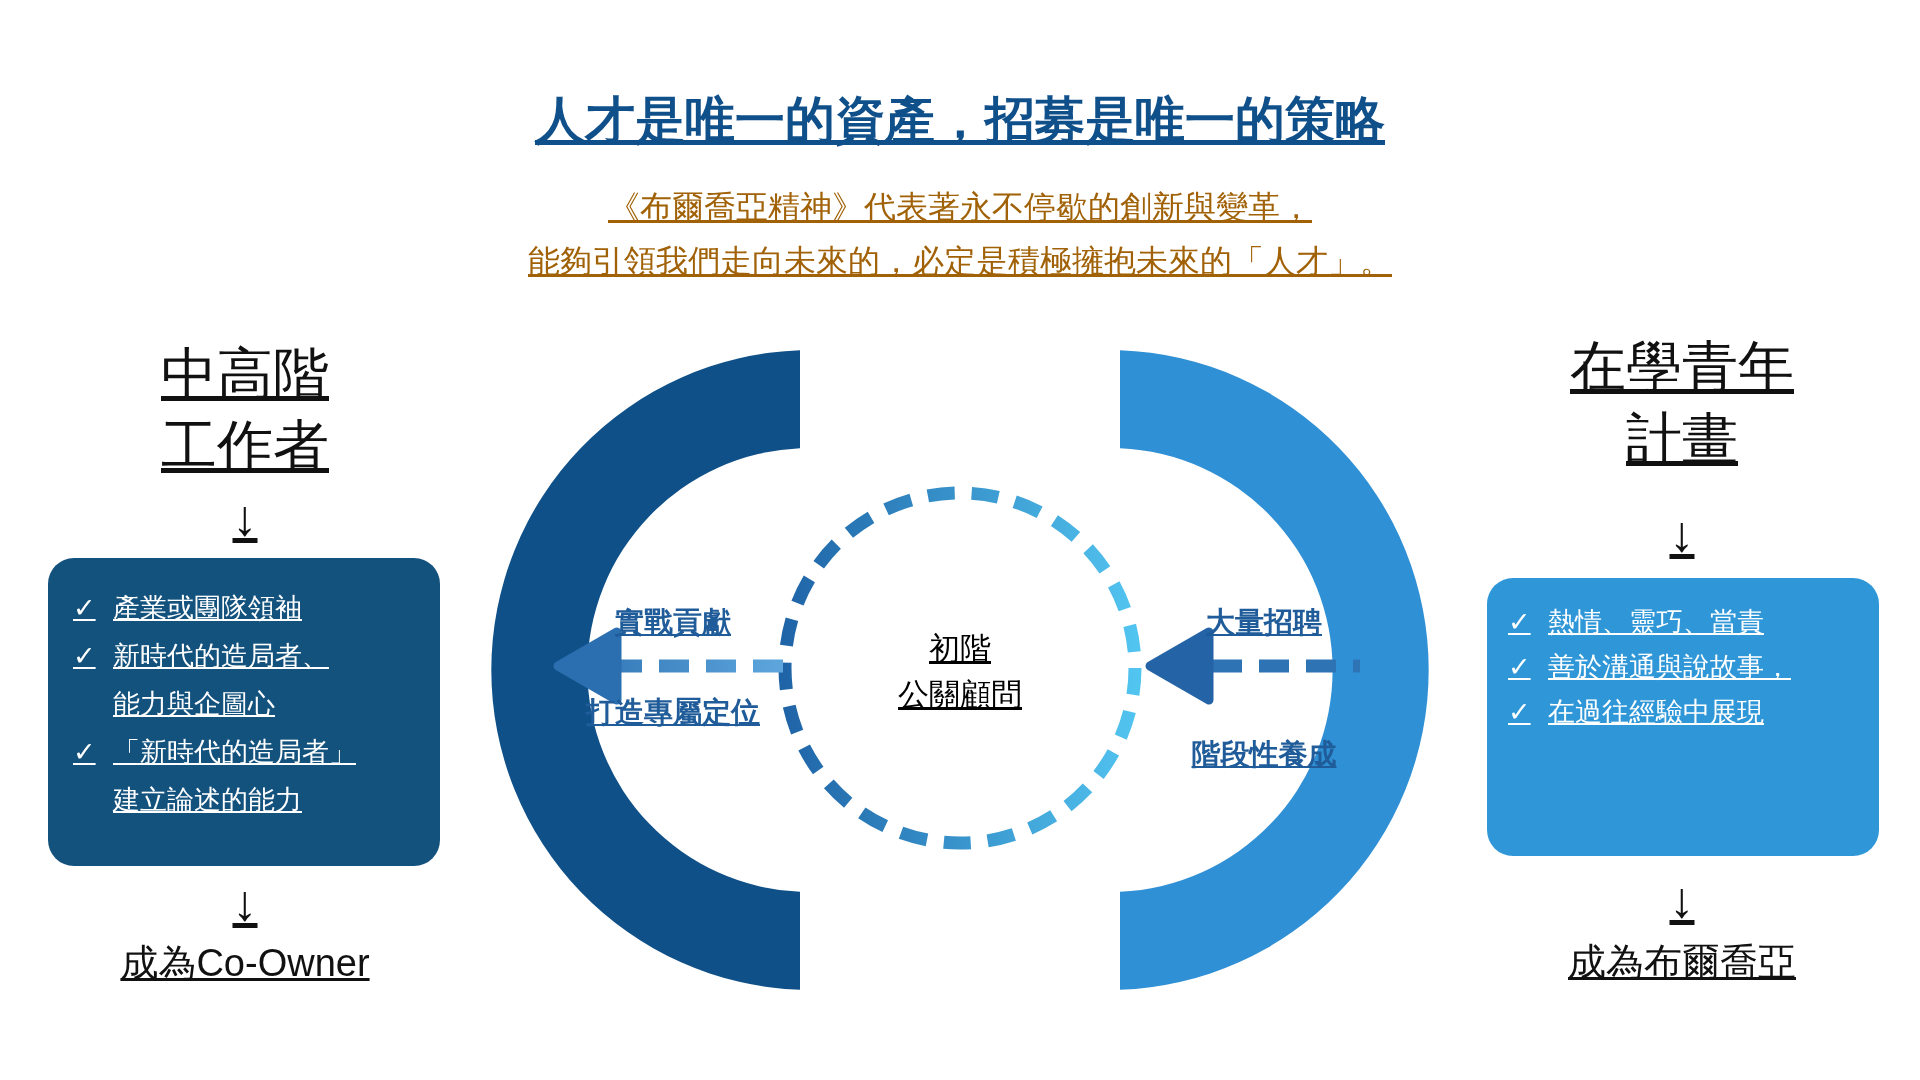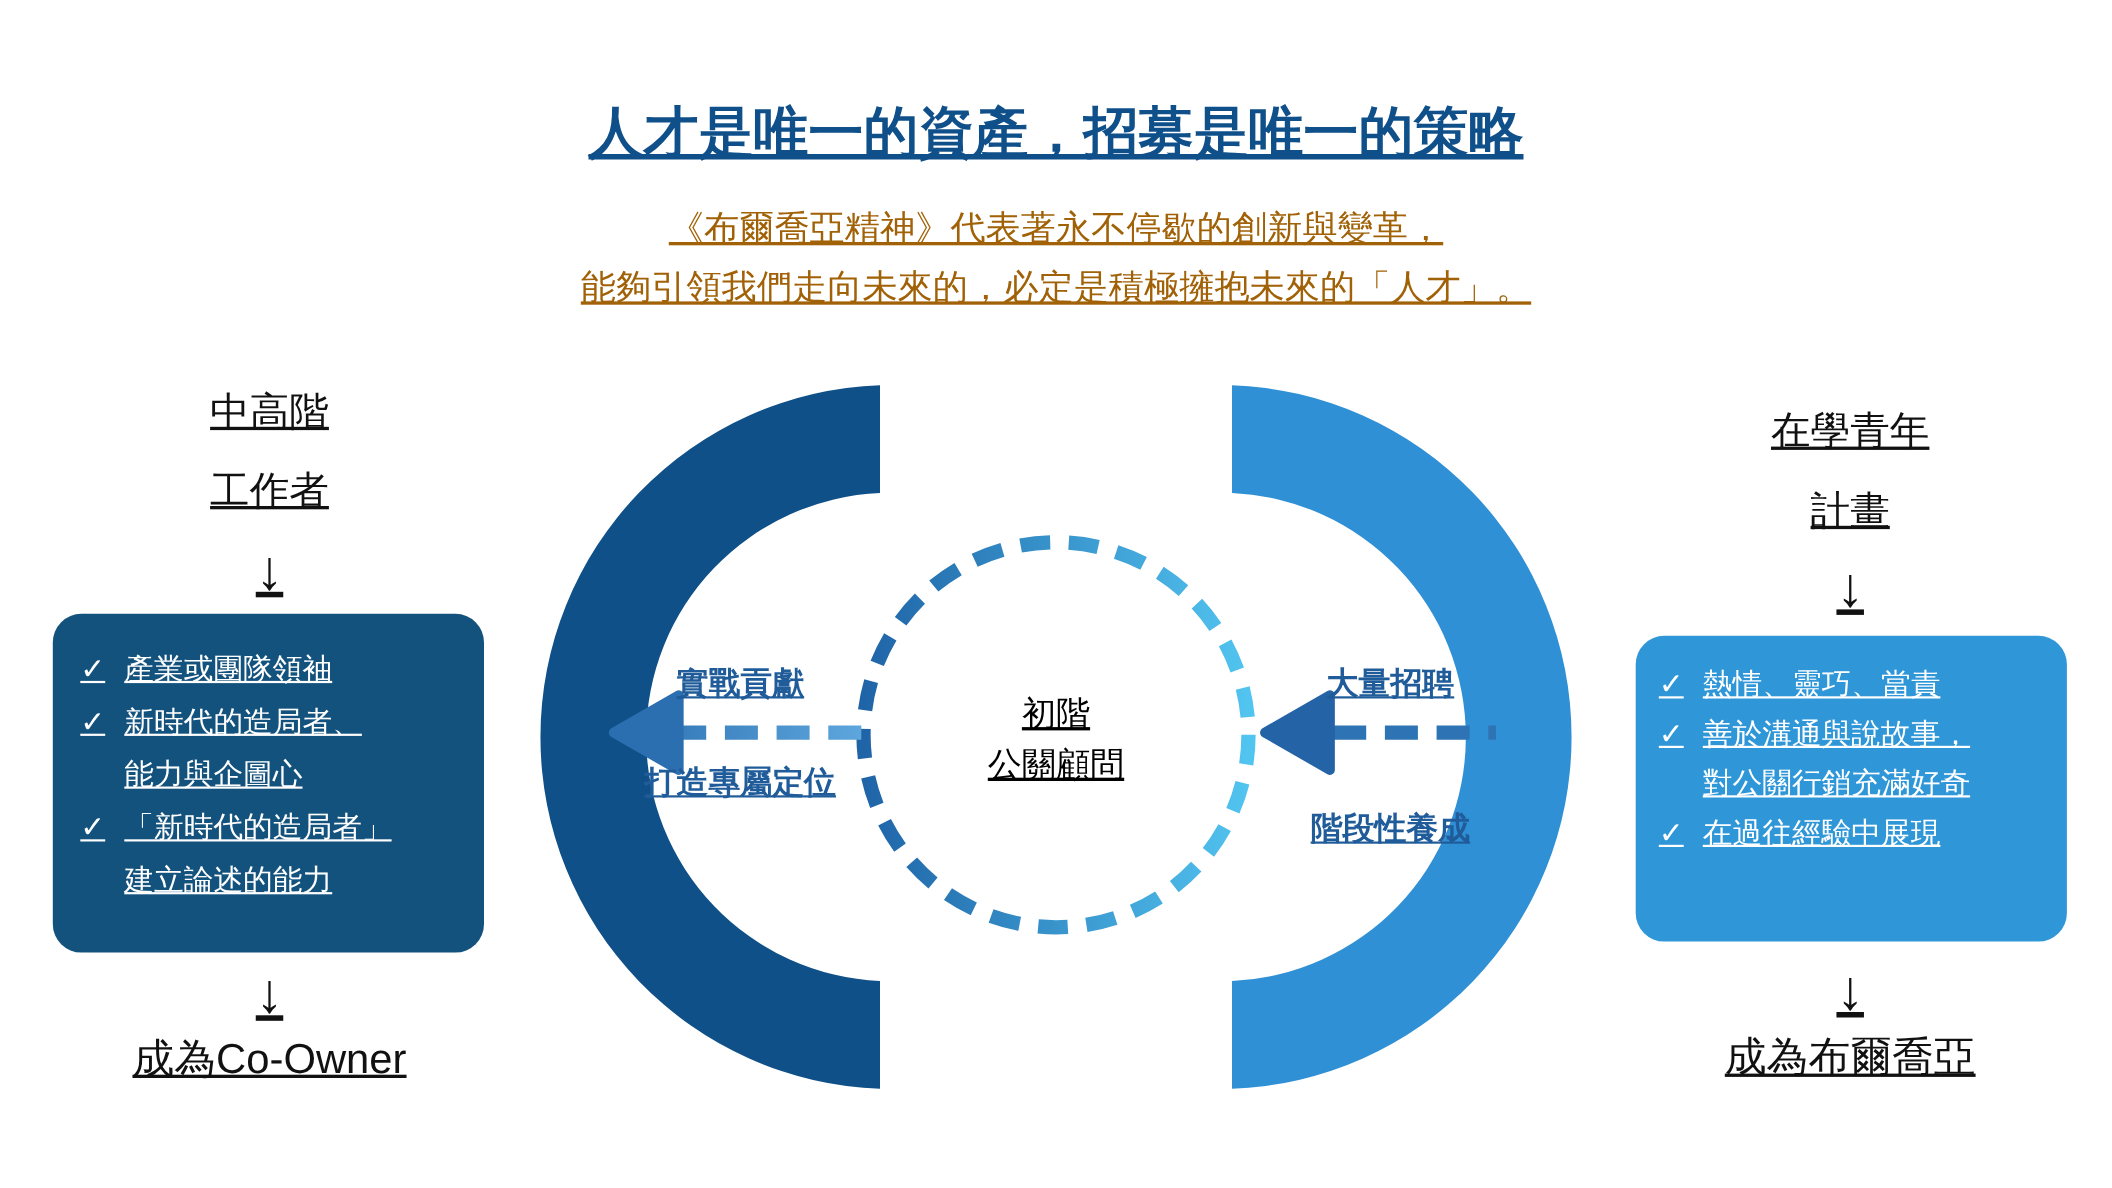--- a/index.html
+++ b/index.html
@@ -3,21 +3,21 @@
 <meta charset="utf-8">
 <style>
   html,body{margin:0;padding:0;background:#ffffff;}
   body{width:1920px;height:1080px;position:relative;overflow:hidden;
        font-family:"Liberation Sans","DejaVu Sans",sans-serif;color:#111;}
   .abs{position:absolute;text-decoration:underline;}
   .page-title{top:88px;left:0;width:1920px;text-align:center;
       font-size:50px;line-height:64px;font-weight:bold;color:#10508A;}
   .subtitle{top:180px;left:0;width:1920px;text-align:center;
       font-size:32px;line-height:54px;color:#a16207;}
-  .col-heading{width:440px;text-align:center;font-size:36px;line-height:72px;color:#111;}
+  .col-heading{width:440px;text-align:center;font-size:56px;line-height:72px;color:#111;}
   .down-arrow{width:440px;text-align:center;font-size:50px;line-height:56px;color:#111;}
   .track-box{width:392px;box-sizing:border-box;border-radius:26px;color:#fff;}
   .track-box .row{display:flex;font-size:27px;}
   .track-box .bullet{width:40px;flex:0 0 40px;}
   .left-box{left:48px;top:558px;height:308px;background:#14527E;padding:26px 0 0 25px;}
   .left-box .row{line-height:48px;}
   .right-box{left:1487px;top:578px;height:278px;background:#2F97D8;padding:22px 0 0 21px;}
   .right-box .row{line-height:45px;}
   .outcome{width:440px;text-align:center;font-size:38px;line-height:46px;color:#111;}
   .center-text{left:760px;top:626px;width:400px;text-align:center;
@@ -85,38 +85,37 @@
   </div>
   <div class="row">
     <span class="bullet"></span>
     <span>建立論述的能力</span>
   </div>
 </div>
 
 <div class="abs down-arrow" style="left:25px;top:875px;">↓</div>
 <div class="abs outcome" style="left:25px;top:940px;">成為Co-Owner</div>
 
-<div class="abs col-heading" style="left:1462px;top:356px;">
+<div class="abs col-heading" style="left:1462px;top:331px;">
   <div>在學青年</div>
   <div>計畫</div>
 </div>
 <div class="abs down-arrow" style="left:1462px;top:506px;">↓</div>
 
 <div class="abs track-box right-box">
   <div class="row">
     <span class="bullet">✓</span>
     <span>熱情、靈巧、當責</span>
   </div>
   <div class="row">
     <span class="bullet">✓</span>
     <span>善於溝通與說故事，</span>
   </div>
   <div class="row">
     <span class="bullet"></span>
-    <span>對公關行銷充滿好奇</span>
   </div>
   <div class="row">
     <span class="bullet">✓</span>
     <span>在過往經驗中展現</span>
   </div>
   <div class="row">
     <span class="bullet"></span>
   </div>
 </div>
 

